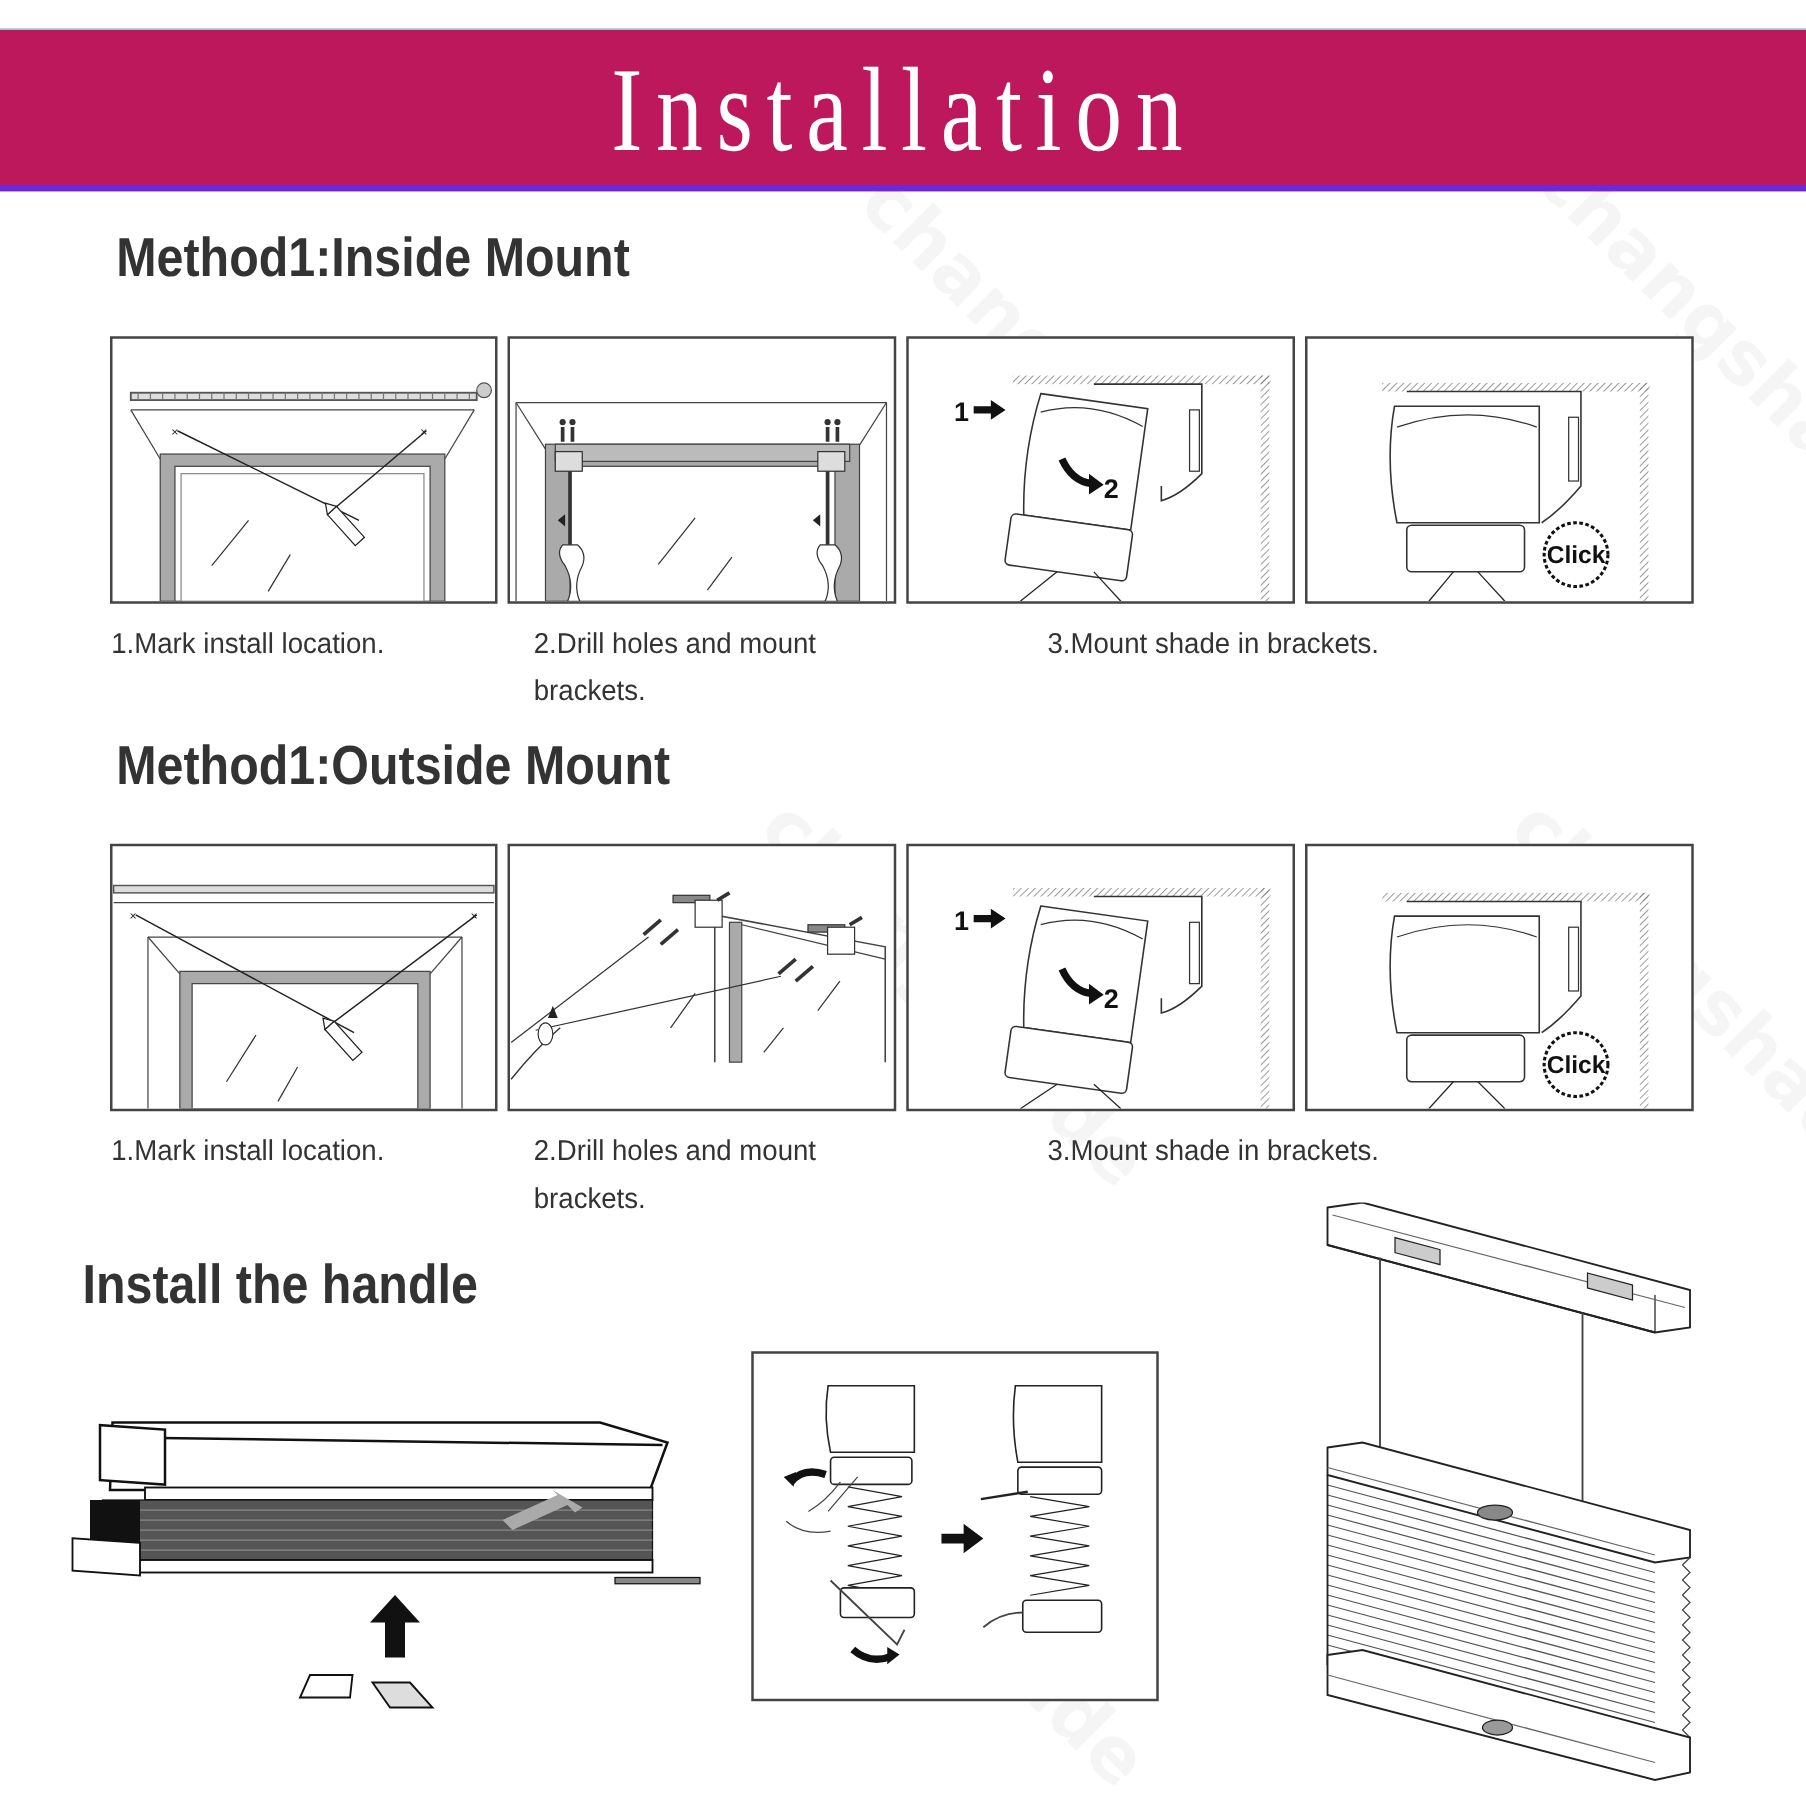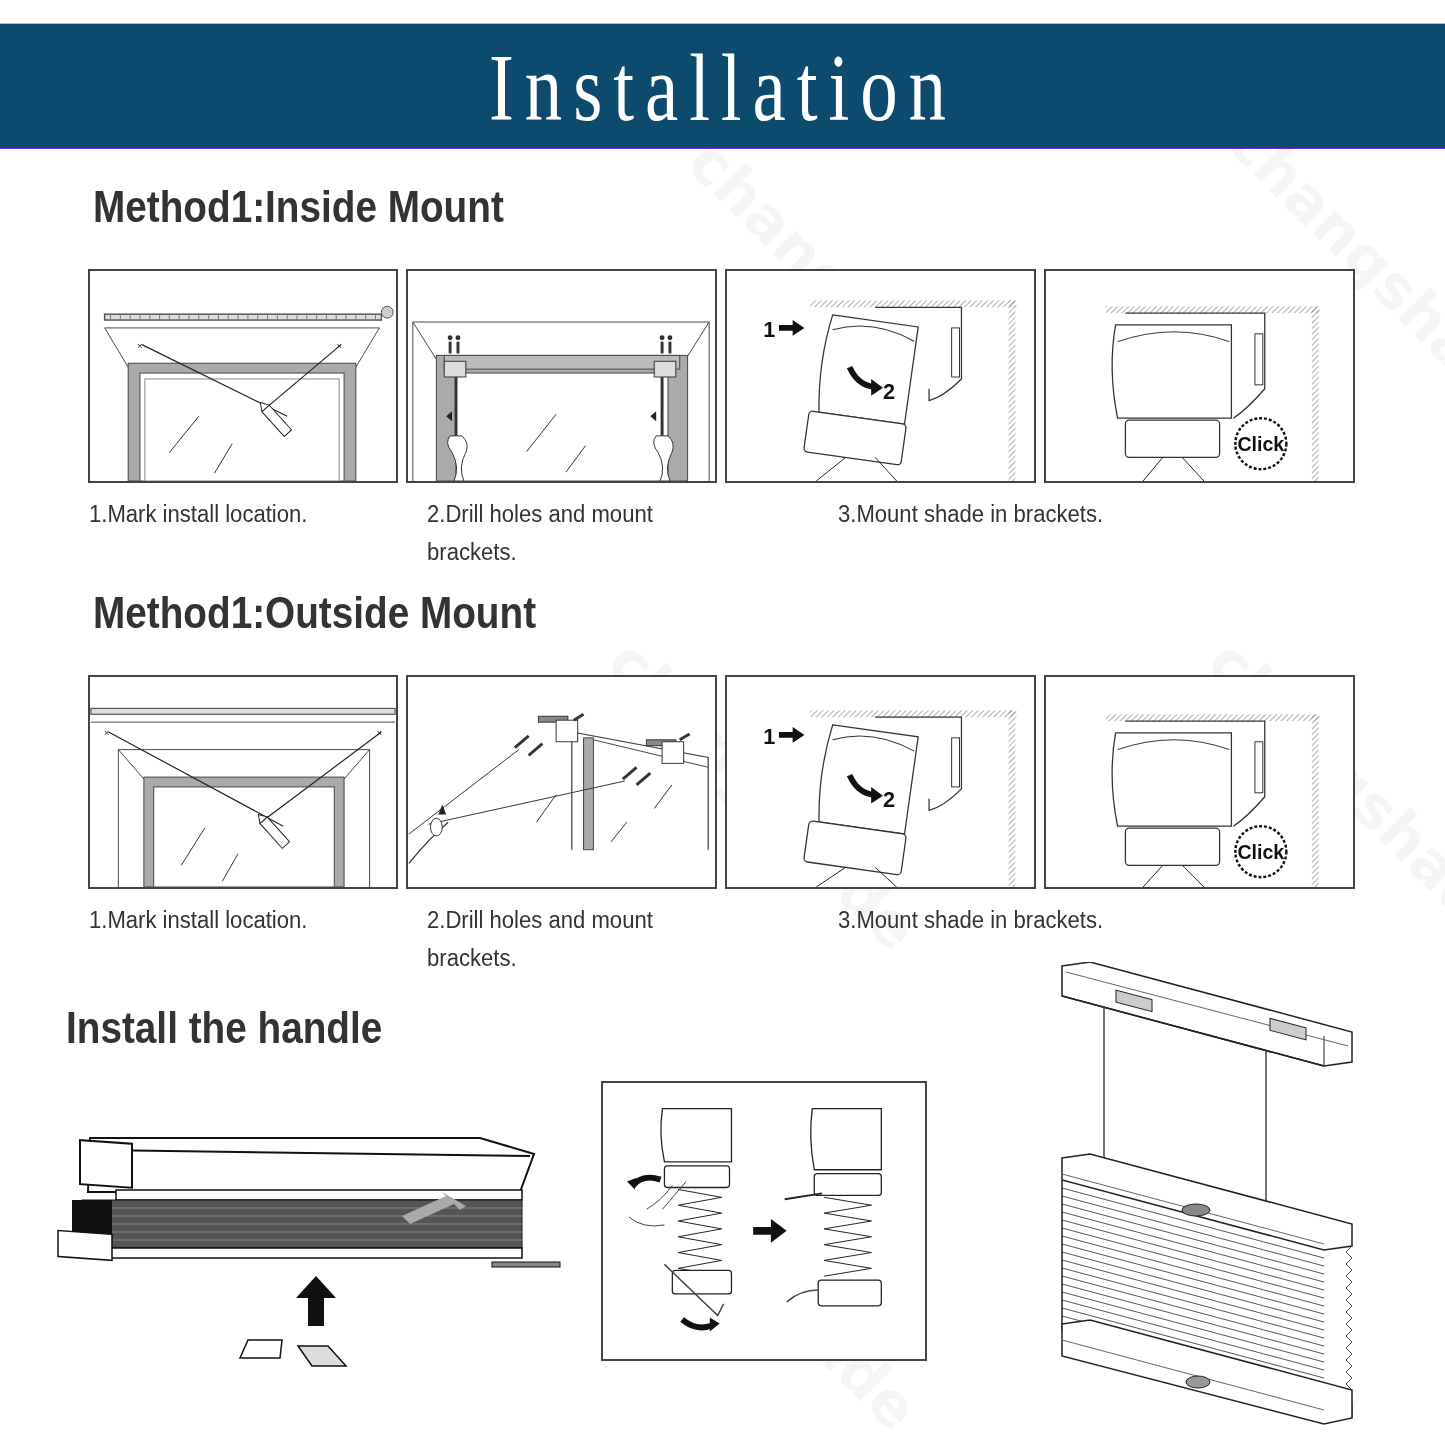--- a/index.html
+++ b/index.html
@@ -1,17 +1,17 @@
 <!DOCTYPE html>
 <html><head>
 <meta charset="utf-8">
 <style>
   html, body { margin: 0; padding: 0; background: #ffffff; }
   body { width: 1445px; height: 1445px; position: relative; overflow: hidden; font-family: "Liberation Sans", sans-serif; color: #333; }
-  .banner { position: absolute; left: 0; top: 23px; width: 1445px; height: 124px; background: #0c4a6e; border-top: 1px solid #8cc6d6; border-bottom: 1px solid #6d28d9; display: flex; align-items: center; justify-content: center; }
+  .banner { position: absolute; left: 0; top: 23px; width: 1445px; height: 124px; background: #be185d; border-top: 1px solid #8cc6d6; border-bottom: 5px solid #6d28d9; display: flex; align-items: center; justify-content: center; }
   .banner-title { font-family: "Liberation Serif", "DejaVu Serif", serif; color: #ffffff; font-size: 96px; letter-spacing: 14px; transform: scaleX(0.78); transform-origin: center; line-height: 1; margin-top: 4px; }
   .heading { position: absolute; font-family: "Liberation Sans", "DejaVu Sans", sans-serif; font-weight: bold; color: #333333; font-size: 44px; transform: scaleX(0.88); transform-origin: left center; white-space: nowrap; letter-spacing: 0px; }
   .panel { position: absolute; border: 2px solid #444; background: #fff; box-sizing: border-box; overflow: hidden; }
   .panel svg { display: block; width: 100%; height: 100%; }
   .caption { position: absolute; font-family: "Liberation Sans", "DejaVu Sans", sans-serif; font-size: 23px; color: #333; line-height: 38px; transform: scaleX(0.96); transform-origin: left top; }
   .watermark { position: absolute; color: rgba(0,0,0,0.04); font-size: 60px; font-weight: bold; transform: rotate(45deg); pointer-events: none; font-family: "DejaVu Sans", sans-serif; }
   .illus { position: absolute; }
   .illus svg { display: block; width: 100%; height: 100%; }
 </style>
 </head>

